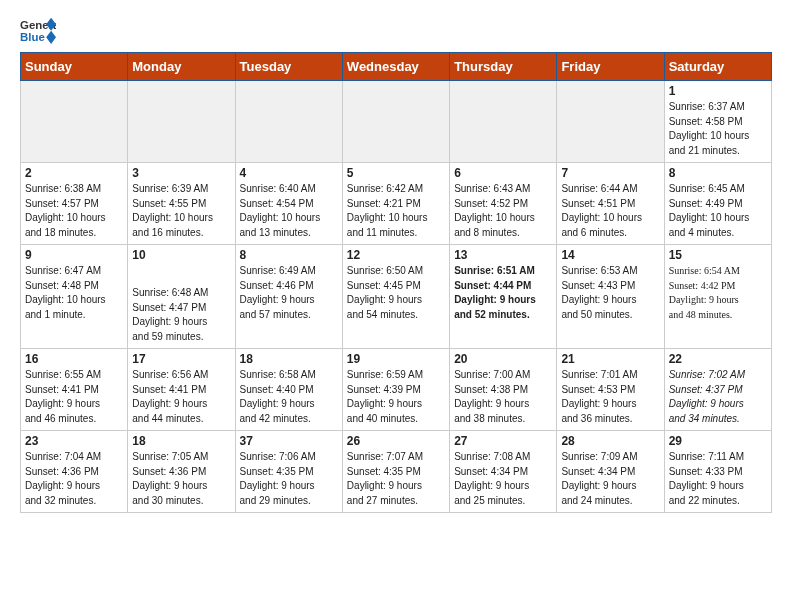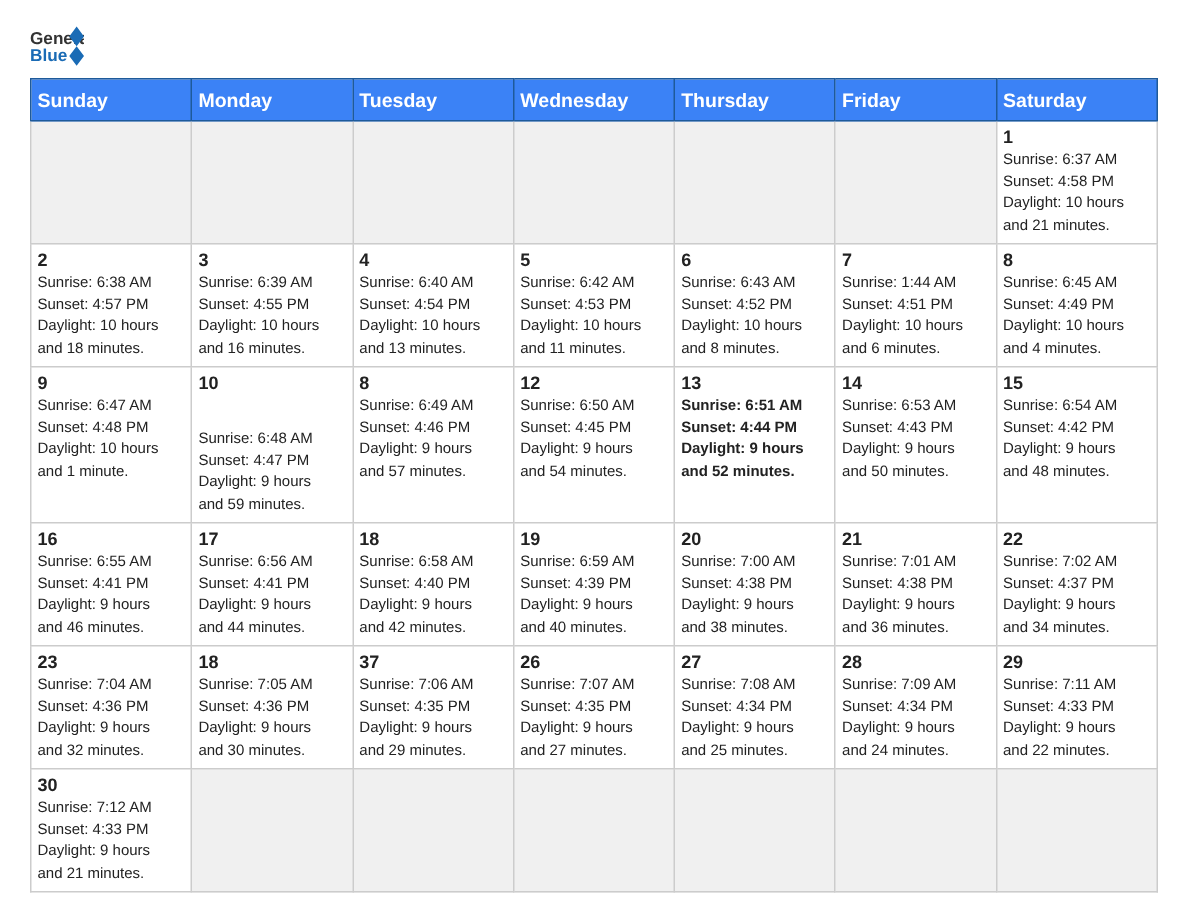--- a/index.html
+++ b/index.html
@@ -41,21 +41,21 @@
       font-size: 14px;
       color: #444;
       margin-top: 2px;
     }
     .calendar {
       width: 100%;
       border-collapse: collapse;
       border: 1px solid #bbb;
     }
     .calendar th {
-      background: #3b82f6;
+      background: #c2410c;
       color: #fff;
       font-size: 13px;
       font-weight: bold;
       padding: 6px 4px;
       text-align: left;
       border: 1px solid #1e5a9a;
     }
     .calendar td {
       vertical-align: top;
       border: 1px solid #ccc;
@@ -145,34 +145,34 @@
           <td>
             <span class="day-num">4</span>
             <div class="day-info" style="white-space: pre-line;">Sunrise: 6:40 AM
 Sunset: 4:54 PM
 Daylight: 10 hours
 and 13 minutes.</div>
           </td>
           <td>
             <span class="day-num">5</span>
             <div class="day-info" style="white-space: pre-line;">Sunrise: 6:42 AM
-Sunset: 4:53 PM
+Sunset: 4:21 PM
 Daylight: 10 hours
 and 11 minutes.</div>
           </td>
           <td>
             <span class="day-num">6</span>
             <div class="day-info" style="white-space: pre-line;">Sunrise: 6:43 AM
 Sunset: 4:52 PM
 Daylight: 10 hours
 and 8 minutes.</div>
           </td>
           <td>
             <span class="day-num">7</span>
-            <div class="day-info" style="white-space: pre-line;">Sunrise: 1:44 AM
+            <div class="day-info" style="white-space: pre-line;">Sunrise: 6:44 AM
 Sunset: 4:51 PM
 Daylight: 10 hours
 and 6 minutes.</div>
           </td>
           <td>
             <span class="day-num">8</span>
             <div class="day-info" style="white-space: pre-line;">Sunrise: 6:45 AM
 Sunset: 4:49 PM
 Daylight: 10 hours
 and 4 minutes.</div>
@@ -216,21 +216,21 @@
           </td>
           <td>
             <span class="day-num">14</span>
             <div class="day-info" style="white-space: pre-line;">Sunrise: 6:53 AM
 Sunset: 4:43 PM
 Daylight: 9 hours
 and 50 minutes.</div>
           </td>
           <td>
             <span class="day-num">15</span>
-            <div class="day-info" style="white-space: pre-line;">Sunrise: 6:54 AM
+            <div class="day-info" style="white-space: pre-line; font-family: Liberation Serif, serif;">Sunrise: 6:54 AM
 Sunset: 4:42 PM
 Daylight: 9 hours
 and 48 minutes.</div>
           </td>
         </tr>
         <tr>
           <td>
             <span class="day-num">16</span>
             <div class="day-info" style="white-space: pre-line;">Sunrise: 6:55 AM
 Sunset: 4:41 PM
@@ -261,27 +261,27 @@
           <td>
             <span class="day-num">20</span>
             <div class="day-info" style="white-space: pre-line;">Sunrise: 7:00 AM
 Sunset: 4:38 PM
 Daylight: 9 hours
 and 38 minutes.</div>
           </td>
           <td>
             <span class="day-num">21</span>
             <div class="day-info" style="white-space: pre-line;">Sunrise: 7:01 AM
-Sunset: 4:38 PM
+Sunset: 4:53 PM
 Daylight: 9 hours
 and 36 minutes.</div>
           </td>
           <td>
             <span class="day-num">22</span>
-            <div class="day-info" style="white-space: pre-line;">Sunrise: 7:02 AM
+            <div class="day-info" style="white-space: pre-line; font-style: italic;">Sunrise: 7:02 AM
 Sunset: 4:37 PM
 Daylight: 9 hours
 and 34 minutes.</div>
           </td>
         </tr>
         <tr>
           <td>
             <span class="day-num">23</span>
             <div class="day-info" style="white-space: pre-line;">Sunrise: 7:04 AM
 Sunset: 4:36 PM
@@ -323,31 +323,16 @@
 Daylight: 9 hours
 and 24 minutes.</div>
           </td>
           <td>
             <span class="day-num">29</span>
             <div class="day-info" style="white-space: pre-line;">Sunrise: 7:11 AM
 Sunset: 4:33 PM
 Daylight: 9 hours
 and 22 minutes.</div>
           </td>
-        </tr>
-        <tr>
-          <td>
-            <span class="day-num">30</span>
-            <div class="day-info" style="white-space: pre-line;">Sunrise: 7:12 AM
-Sunset: 4:33 PM
-Daylight: 9 hours
-and 21 minutes.</div>
-          </td>
-          <td class="shaded"></td>
-          <td class="shaded"></td>
-          <td class="shaded"></td>
-          <td class="shaded"></td>
-          <td class="shaded"></td>
-          <td class="shaded"></td>
         </tr>
       </tbody>
   </table>
 </div>
 
 </body></html>

